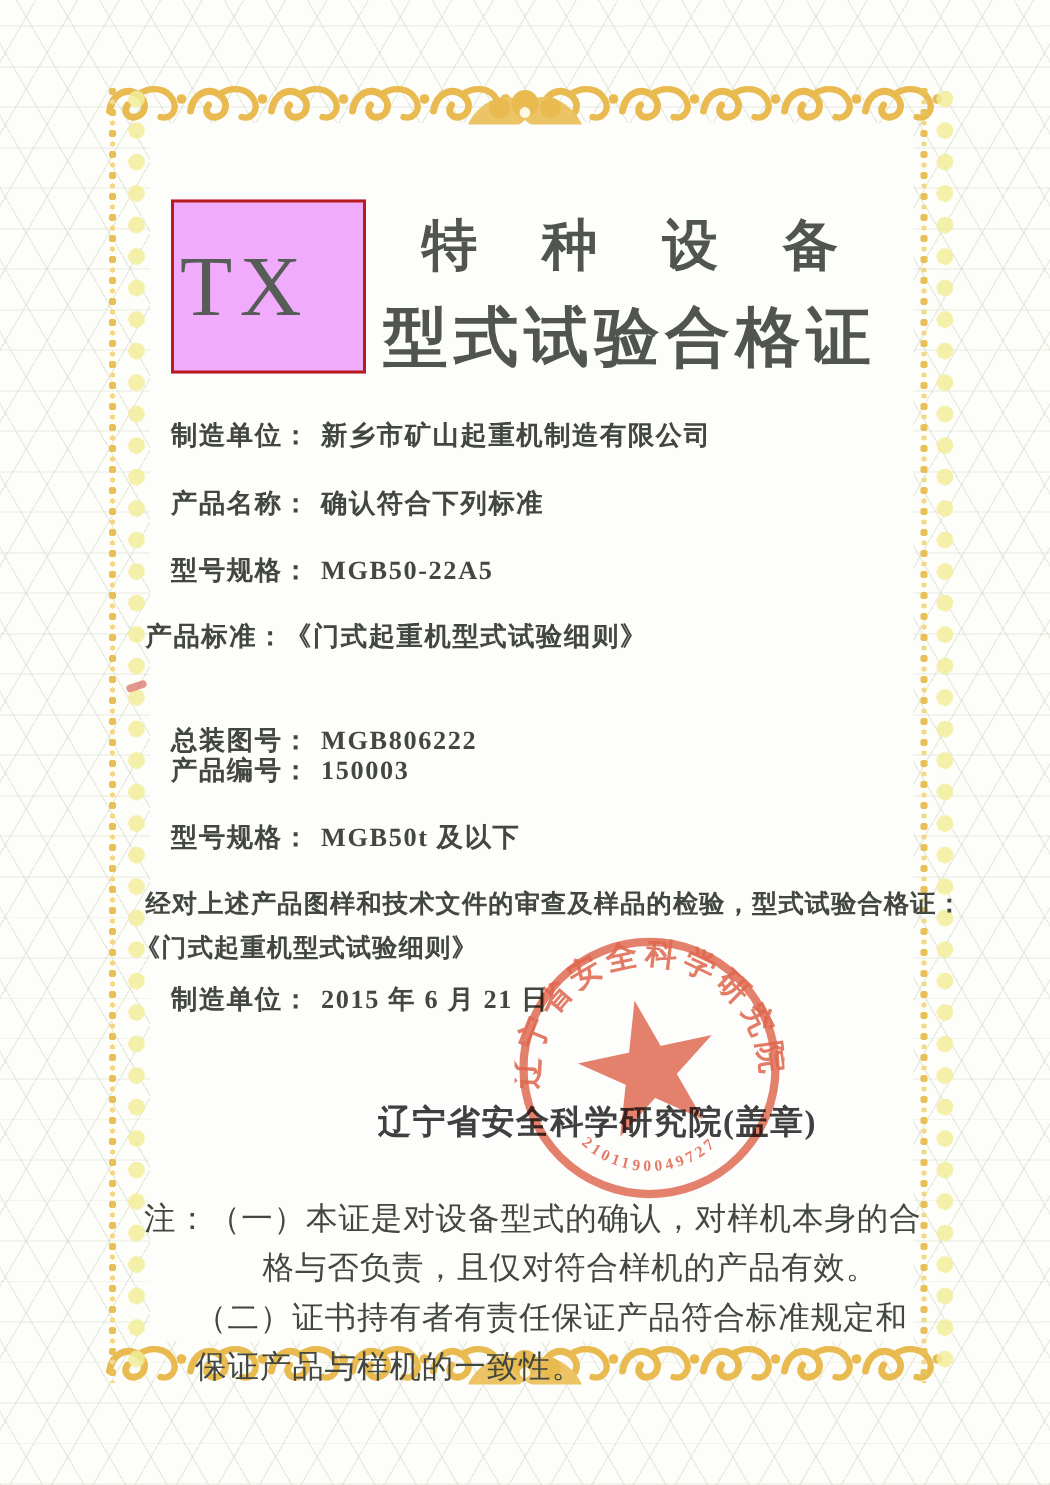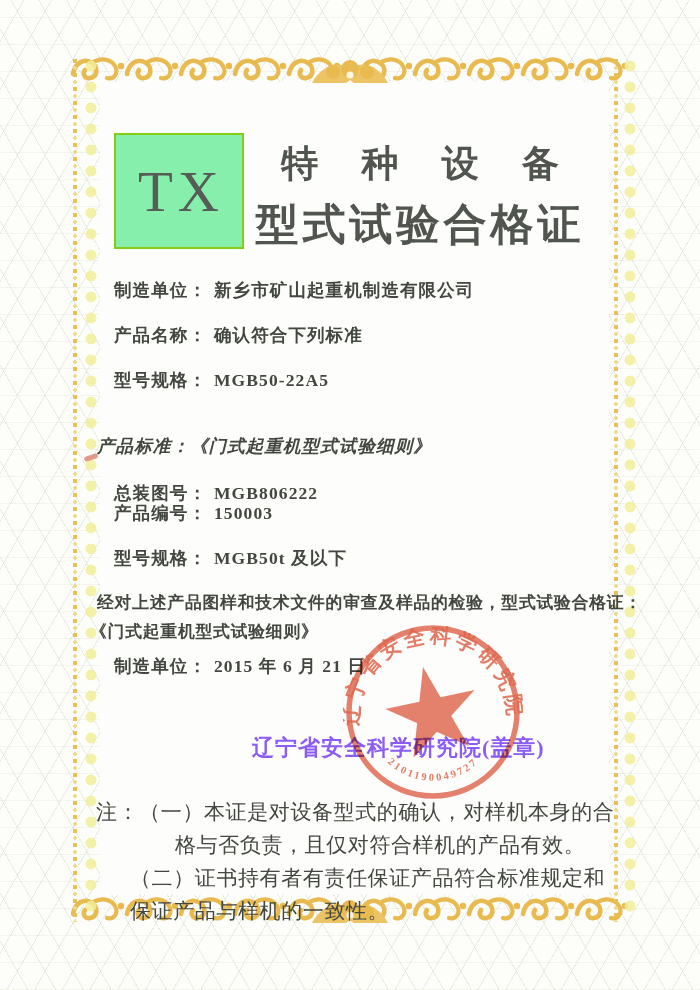--- a/index.html
+++ b/index.html
@@ -38,41 +38,41 @@
     position:absolute;top:56px;height:866px;width:19px;
     background-image:
       radial-gradient(circle 8px at 9px 10px, rgba(242,238,155,.85) 68%, rgba(242,238,155,0) 70%);
     background-size:19px 21px;
   }
   .vchain.left{left:68px;} .vscallop.left{left:82px;}
   .vchain.right{left:609px;} .vscallop.right{left:621px;}
 
   .tx-box{
     position:absolute;left:114px;top:133px;width:126px;height:112px;
-    border:2px solid #84cc16;background:#86efac;
-    display:flex;align-items:center;justify-content:center;
+    border:2px solid #b91c1c;background:#f0abfc;
+    display:flex;align-items:center;justify-content:flex-start;
   }
   .tx-box .tx{
     font-size:57px;color:#565c56;letter-spacing:5px;line-height:1;padding-left:4px;
   }
   .title-block{position:absolute;left:253px;top:139px;width:334px;text-align:center;}
   .category{font-size:37px;font-weight:bold;letter-spacing:17px;text-indent:17px;color:#50564f;}
   .main-title{font-size:43px;font-weight:bold;letter-spacing:4px;color:#50564f;margin-top:7px;white-space:nowrap;}
   .cert-no{font-size:18px;font-weight:bold;color:#454a44;margin-top:1px;transform:translateX(-20px);letter-spacing:.4px;}
 
   .field{position:absolute;left:114px;font-size:17.5px;font-weight:bold;letter-spacing:1.1px;white-space:nowrap;color:#42473f;}
   .field .value{margin-left:7px;}
   .f0{top:278px;} .f1{top:323px;} .f2{top:368px;}
-  .f3{top:434px;left:97px;font-style:italic;} .f4{top:459px;margin-top:22px;} .f5{top:501px;} .f6{top:546px;}
+  .f3{top:412px;left:97px;} .f4{top:459px;margin-top:22px;} .f5{top:501px;} .f6{top:546px;}
 
   .statement{position:absolute;left:90px;top:588px;width:530px;font-size:16.8px;font-weight:bold;letter-spacing:.8px;line-height:29px;color:#42473f;}
   .statement .l1{white-space:nowrap;text-indent:7px;}
 
   .issue-date{position:absolute;left:114px;top:654px;font-size:17.5px;font-weight:bold;letter-spacing:1.1px;white-space:nowrap;color:#42473f;}
-  .issuer{position:absolute;left:252px;top:733px;font-size:22px;font-weight:bold;letter-spacing:1px;color:#8b5cf6;z-index:1;white-space:nowrap;}
+  .issuer{position:absolute;left:252px;top:733px;font-size:22px;font-weight:bold;letter-spacing:1px;color:#404040;z-index:1;white-space:nowrap;}
 
   .seal{position:absolute;left:343px;top:622px;width:180px;height:180px;z-index:2;
         opacity:.88;mix-blend-mode:multiply;}
 
   .notes{position:absolute;left:96px;top:796px;width:522px;font-size:21px;font-weight:normal;line-height:33px;letter-spacing:.6px;color:#42473f;}
   .note1{padding-left:79px;text-indent:-79px;}
   .note2{margin-left:34px;margin-top:0px;}
 
   .stray-ink{position:absolute;left:84px;top:455px;width:14px;height:5px;border-radius:3px;
              background:rgba(205,70,55,.55);transform:rotate(-18deg);}

